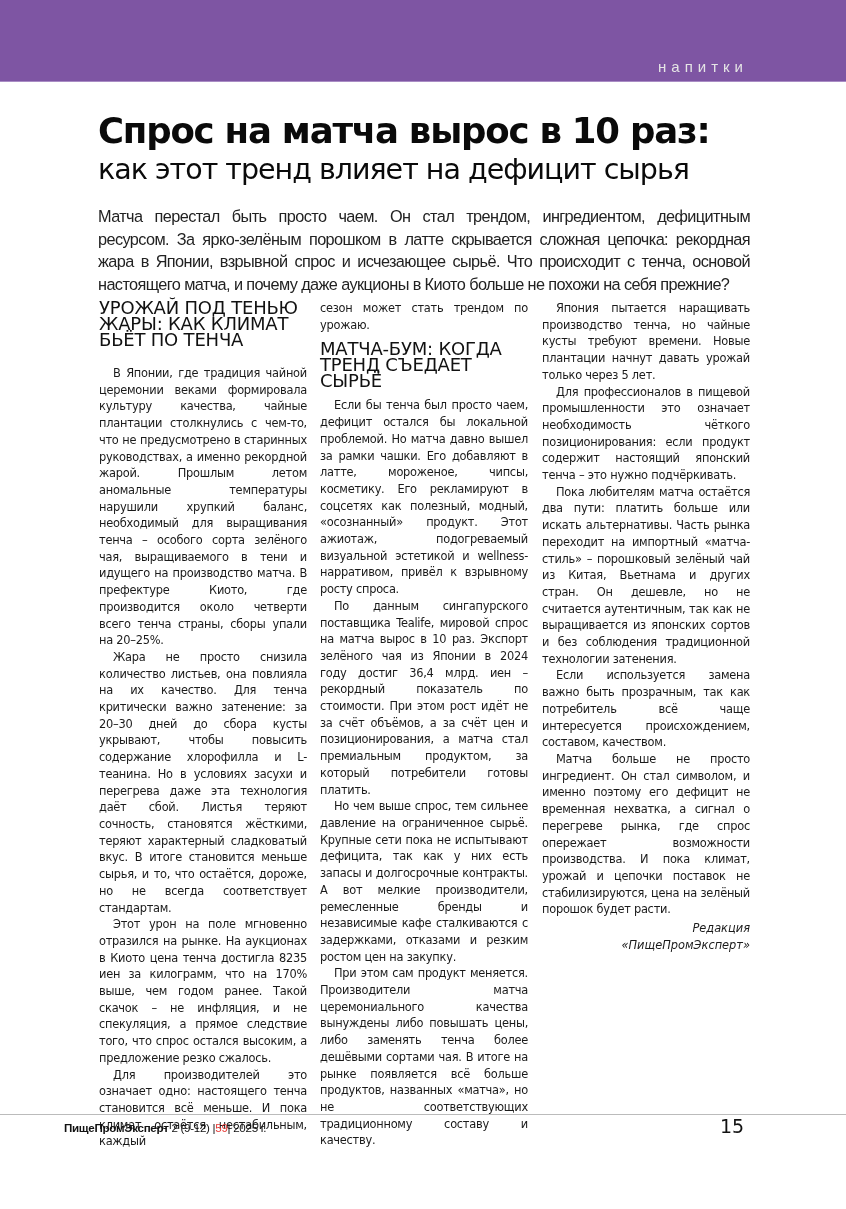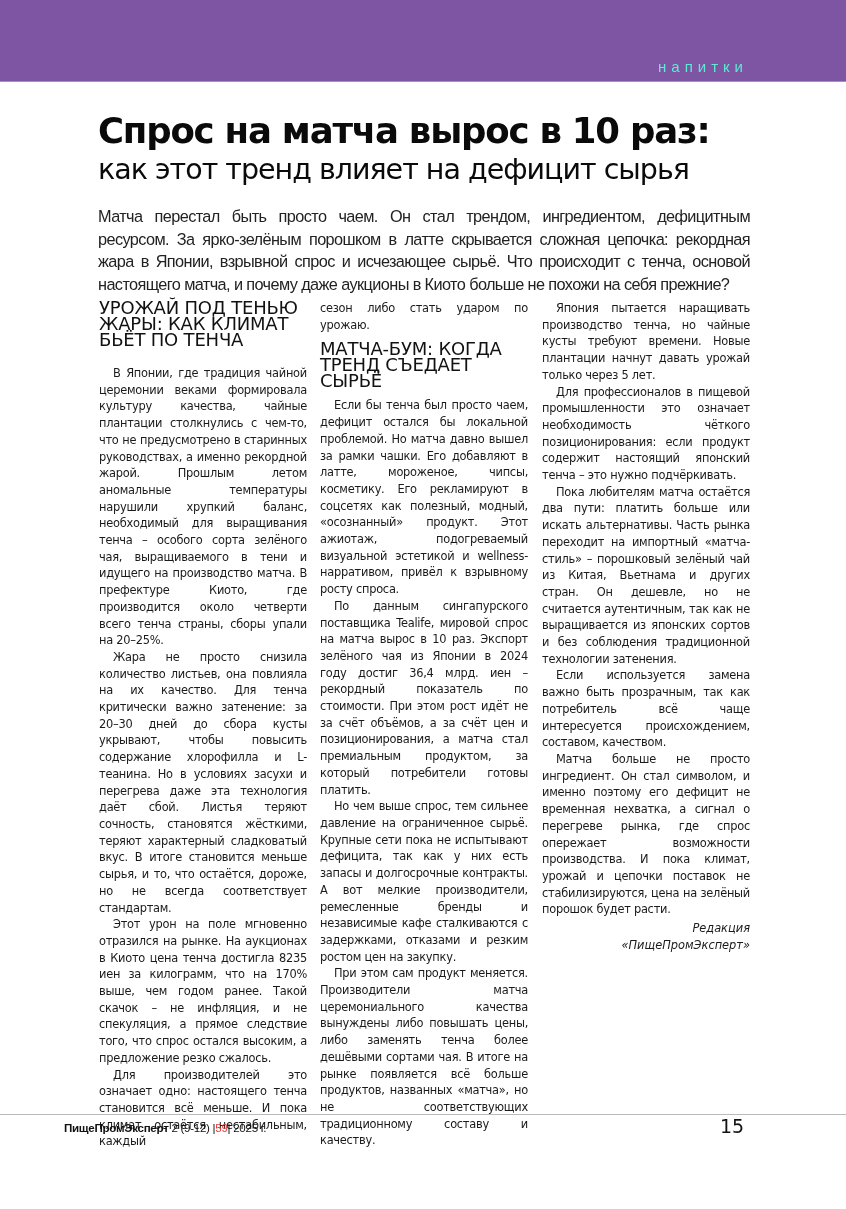--- a/index.html
+++ b/index.html
@@ -1,18 +1,18 @@
 <!DOCTYPE html>
 <html><head>
   <meta charset="utf-8">
   <style>
     html, body { margin: 0; padding: 0; background: #ffffff; }
     body { width: 846px; height: 1209px; position: relative; overflow: hidden; font-family: "DejaVu Sans", sans-serif; color: #111; }
     .band { position: absolute; left: 0; top: 0; width: 846px; height: 81px; background: #7e55a3; border-bottom: 1px solid #a98cc4; }
-    .rubric { position: absolute; right: 98px; top: 58px; color: #5eead4; font-family: "Liberation Sans", sans-serif; font-size: 15px; letter-spacing: 5px; }
+    .rubric { position: absolute; right: 98px; top: 58px; color: #e5e5e5; font-family: "Liberation Sans", sans-serif; font-size: 15px; letter-spacing: 5px; }
     .title { position: absolute; left: 98px; top: 110px; width: 660px; font-family: "DejaVu Sans", sans-serif; font-weight: bold; font-size: 35.5px; letter-spacing: -1.2px; line-height: 42px; color: #0a0a0a; white-space: nowrap; }
     .subtitle { position: absolute; left: 98px; top: 150px; width: 660px; font-family: "DejaVu Sans", sans-serif; font-weight: normal; font-size: 28.5px; letter-spacing: -1px; line-height: 40px; color: #0a0a0a; white-space: nowrap; }
     .lead { position: absolute; left: 98px; top: 205px; width: 652px; font-family: "Liberation Sans", sans-serif; font-size: 16.3px; line-height: 22.6px; letter-spacing: -0.6px; color: #222; text-align: justify; }
     .col { position: absolute; top: 300px; width: 208px; font-family: "DejaVu Sans", sans-serif; font-size: 11.4px; line-height: 16.7px; color: #1a1a1a; }
     .col1 { left: 99px; }
     .col2 { left: 320px; }
     .col3 { left: 542px; }
     .col h3 { margin: 0; font-family: "DejaVu Sans", sans-serif; font-weight: normal; font-size: 18px; line-height: 16px; letter-spacing: -0.2px; color: #111; }
     .col p { margin: 0; text-indent: 14px; text-align: justify; hyphens: manual; letter-spacing: -0.25px; }
     .col p.cont { text-indent: 0; }
@@ -40,21 +40,21 @@
 
 <div class="col col1">
   <h3>УРОЖАЙ ПОД ТЕНЬЮ ЖАРЫ: КАК КЛИМАТ БЬЁТ ПО ТЕНЧА</h3>
   <p>В Японии, где традиция чайной церемонии веками формировала культуру качества, чайные плантации столкнулись с чем-то, что не предусмотрено в старинных руководствах, а именно рекордной жарой. Прошлым летом аномальные температуры нарушили хрупкий баланс, необходимый для выращивания тенча – особого сорта зелёного чая, выращиваемого в тени и идущего на производство матча. В префектуре Киото, где производится около четверти всего тенча страны, сборы упали на 20–25%.</p>
   <p>Жара не просто снизила количество листьев, она повлияла на их качество. Для тенча критически важно затенение: за 20–30 дней до сбора кусты укрывают, чтобы повысить содержание хлорофилла и L-теанина. Но в условиях засухи и перегрева даже эта технология даёт сбой. Листья теряют сочность, становятся жёсткими, теряют характерный сладковатый вкус. В итоге становится меньше сырья, и то, что остаётся, дороже, но не всегда соответствует стандартам.</p>
   <p>Этот урон на поле мгновенно отразился на рынке. На аукционах в Киото цена тенча достигла 8235 иен за килограмм, что на 170% выше, чем годом ранее. Такой скачок – не инфляция, и не спекуляция, а прямое следствие того, что спрос остался высоким, а предложение резко сжалось.</p>
   <p>Для производителей это означает одно: настоящего тенча становится всё меньше. И пока климат остаётся нестабильным, каждый</p>
 </div>
 
 <div class="col col2">
-  <p class="cont">сезон либо стать ударом по урожаю.</p>
+  <p class="cont">сезон может стать трендом по урожаю.</p>
   <h3>МАТЧА-БУМ: КОГДА ТРЕНД СЪЕДАЕТ СЫРЬЁ</h3>
   <p>Если бы тенча был просто чаем, дефицит остался бы локальной проблемой. Но матча давно вышел за рамки чашки. Его добавляют в латте, мороженое, чипсы, косметику. Его рекламируют в соцсетях как полезный, модный, «осознанный» продукт. Этот ажиотаж, подогреваемый визуальной эстетикой и wellness-нарративом, привёл к взрывному росту спроса.</p>
   <p>По данным сингапурского поставщика Tealife, мировой спрос на матча вырос в 10 раз. Экспорт зелёного чая из Японии в 2024 году достиг 36,4 млрд. иен – рекордный показатель по стоимости. При этом рост идёт не за счёт объёмов, а за счёт цен и позиционирования, а матча стал премиальным продуктом, за который потребители готовы платить.</p>
   <p>Но чем выше спрос, тем сильнее давление на ограниченное сырьё. Крупные сети пока не испытывают дефицита, так как у них есть запасы и долгосрочные контракты. А вот мелкие производители, ремесленные бренды и независимые кафе сталкиваются с задержками, отказами и резким ростом цен на закупку.</p>
   <p>При этом сам продукт меняется. Производители матча церемониального качества вынуждены либо повышать цены, либо заменять тенча более дешёвыми сортами чая. В итоге на рынке появляется всё больше продуктов, названных «матча», но не соответствующих традиционному составу и качеству.</p>
 </div>
 
 <div class="col col3">
   <p>Япония пытается наращивать производство тенча, но чайные кусты требуют времени. Новые плантации начнут давать урожай только через 5 лет.</p>
   <p>Для профессионалов в пищевой промышленности это означает необходимость чёткого позиционирования: если продукт содержит настоящий японский тенча – это нужно подчёркивать.</p>

